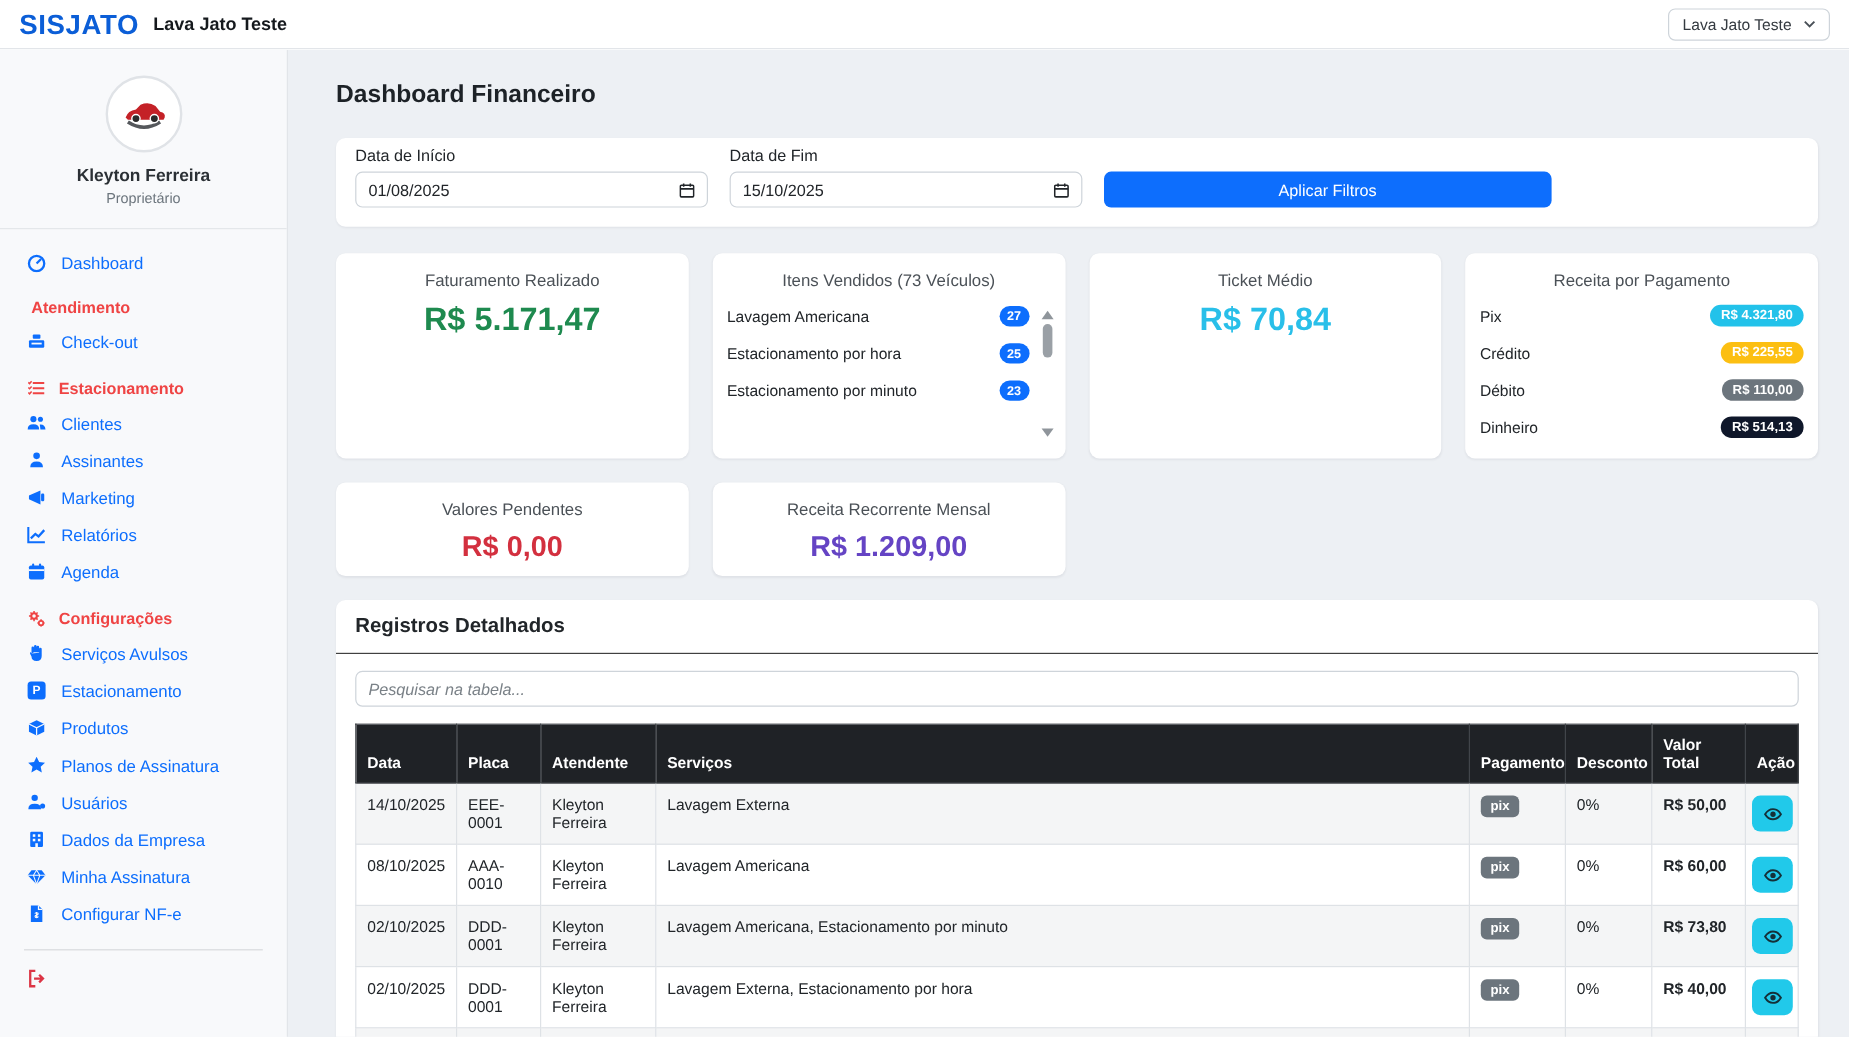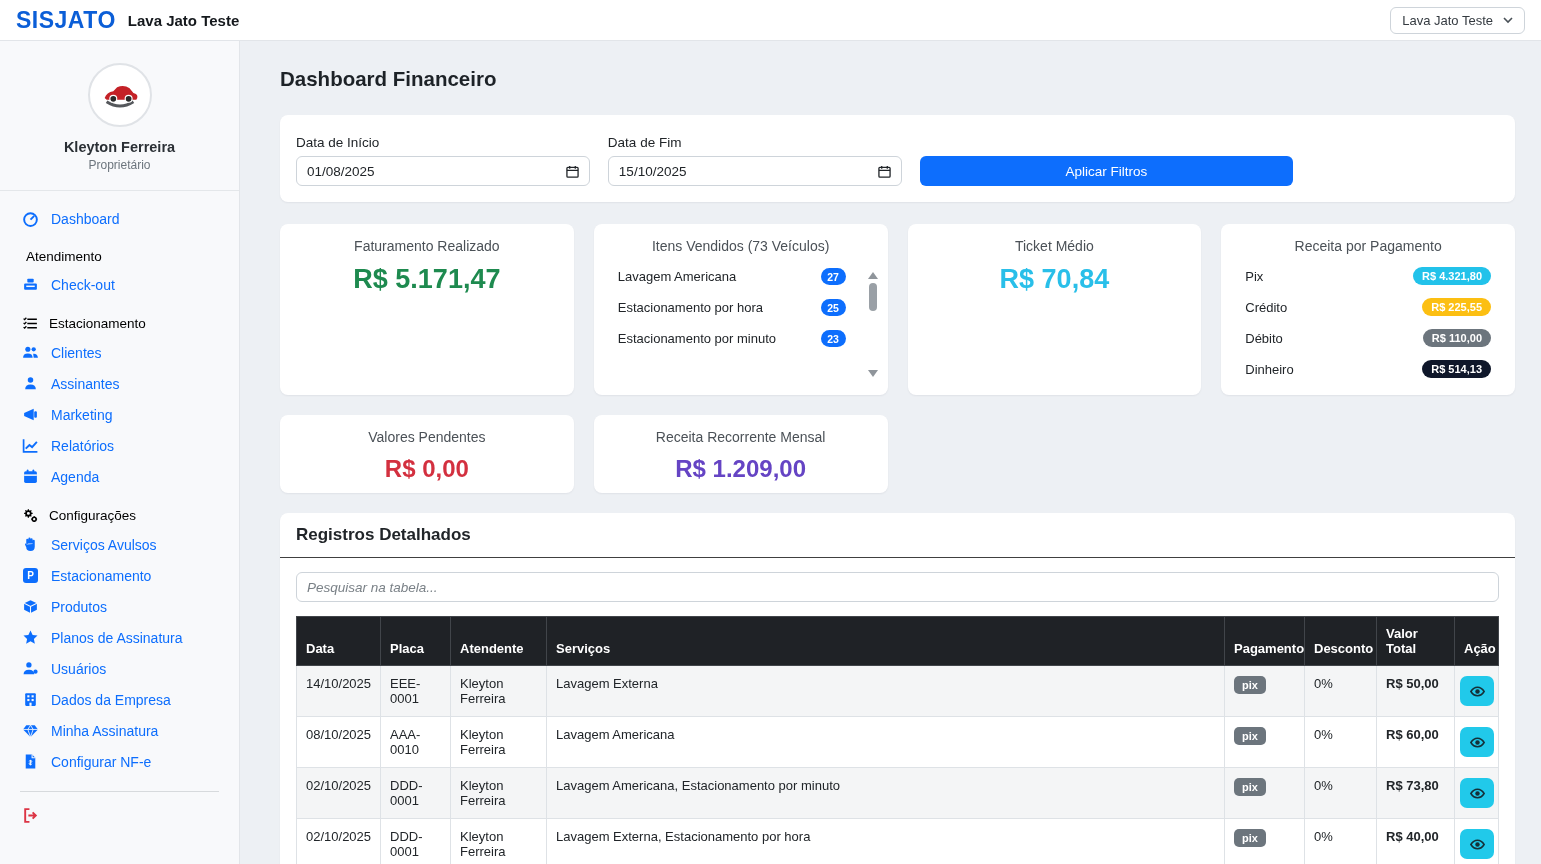--- a/index.html
+++ b/index.html
@@ -20,48 +20,48 @@
              border-right:1px solid #e2e5e9; overflow:hidden; }
   .profile { text-align:center; padding:22px 10px 18px; border-bottom:1px solid #e4e7ea; }
   .avatar { width:64px; height:64px; margin:0 auto; border-radius:50%; background:#fff;
             border:2px solid #e0e3e7; display:flex; align-items:center; justify-content:center; }
   .uname { margin-top:12px; font-size:14.5px; font-weight:bold; color:#2b3035; }
   .urole { margin-top:3px; font-size:12px; color:#6c757d; }
   .nav { padding:12px 12px 0; }
   .nav-item { display:flex; align-items:center; gap:12px; padding:7px 10px; color:#0d6efd;
               font-size:14px; border-radius:6px; cursor:pointer; }
   .nav-section { display:flex; align-items:center; gap:10px; padding:7px 10px 5px; margin-top:8px;
-                 color:#000000; font-size:13.5px; font-weight:normal; }
+                 color:#ef4444; font-size:13.5px; font-weight:bold; }
   .nav-section.noicon { padding-left:14px; }
   .ic { width:17px; height:17px; flex:0 0 17px; display:inline-flex; align-items:center; justify-content:center; }
   .ic svg { width:100%; height:100%; }
   .p-icon { width:15px; height:15px; background:#0d6efd; color:#fff; border-radius:3px; font-size:10px;
             font-weight:bold; display:flex; align-items:center; justify-content:center; }
   .nav-divider { border:none; border-top:1px solid #d7dadd; margin:14px 8px 8px; }
   .logout-item { color:#dc3545; }
 
   
   .main { position:absolute; top:41px; left:240px; right:0; bottom:0; overflow:hidden; padding:18px 26px 0 40px; }
   .page-title { font-size:20.5px; font-weight:bold; color:#1d2227; margin:8px 0 24px; }
 
   .card { background:#fff; border-radius:8px; box-shadow:0 1px 2px rgba(16,24,40,.06); }
 
   
-  .filters { display:grid; grid-template-columns: 1fr 1fr 1.27fr .64fr; gap:18px; padding:20px 16px 16px; margin-bottom:22px; }
+  .filters { display:grid; grid-template-columns: 1fr 1fr 1.27fr .64fr; gap:18px; padding:7px 16px 16px; margin-bottom:22px; }
   .f-label { display:block; font-size:13.5px; color:#212529; margin-bottom:6px; }
   .field-box { height:30px; border:1px solid #ced4da; border-radius:6px; background:#fff;
                display:flex; align-items:center; padding:0 10px; font-size:13.5px; color:#212529; }
   .field-box input { border:none; outline:none; flex:1; font:inherit; color:inherit; background:transparent; }
   .cal { width:13px; height:13px; }
   .btn-primary { height:30px; width:100%; background:#0d6efd; border:none; border-radius:6px; color:#fff;
                  font-size:13.5px; font-family:inherit; cursor:pointer; align-self:end; }
 
   
   .cards-row { display:grid; grid-template-columns:repeat(4,1fr); gap:20px; margin-bottom:20px; }
-  .stat-card { padding:14px 24px; height:171px; position:relative; }
+  .stat-card { padding:14px 12px; height:171px; position:relative; }
   .stat-card.small { height:78px; }
   .card-title { text-align:center; font-size:14px; color:#4b5157; margin-bottom:10px; }
   .big-value { text-align:center; font-size:27px; font-weight:bold; }
   .big-value.sm { font-size:24px; }
   .v-green { color:#1e8a4f; } .v-cyan { color:#29bfe9; } .v-red { color:#d3303f; } .v-purple { color:#6544c4; }
 
   .sold-list { margin-right:18px; }
   .sold-row { display:flex; align-items:center; justify-content:space-between; margin:14px 0; font-size:13px; }
   .count-badge { background:#0d6efd; color:#fff; font-size:10.5px; font-weight:bold; border-radius:9px;
                  min-width:25px; height:17px; display:flex; align-items:center; justify-content:center; padding:0 6px; }

